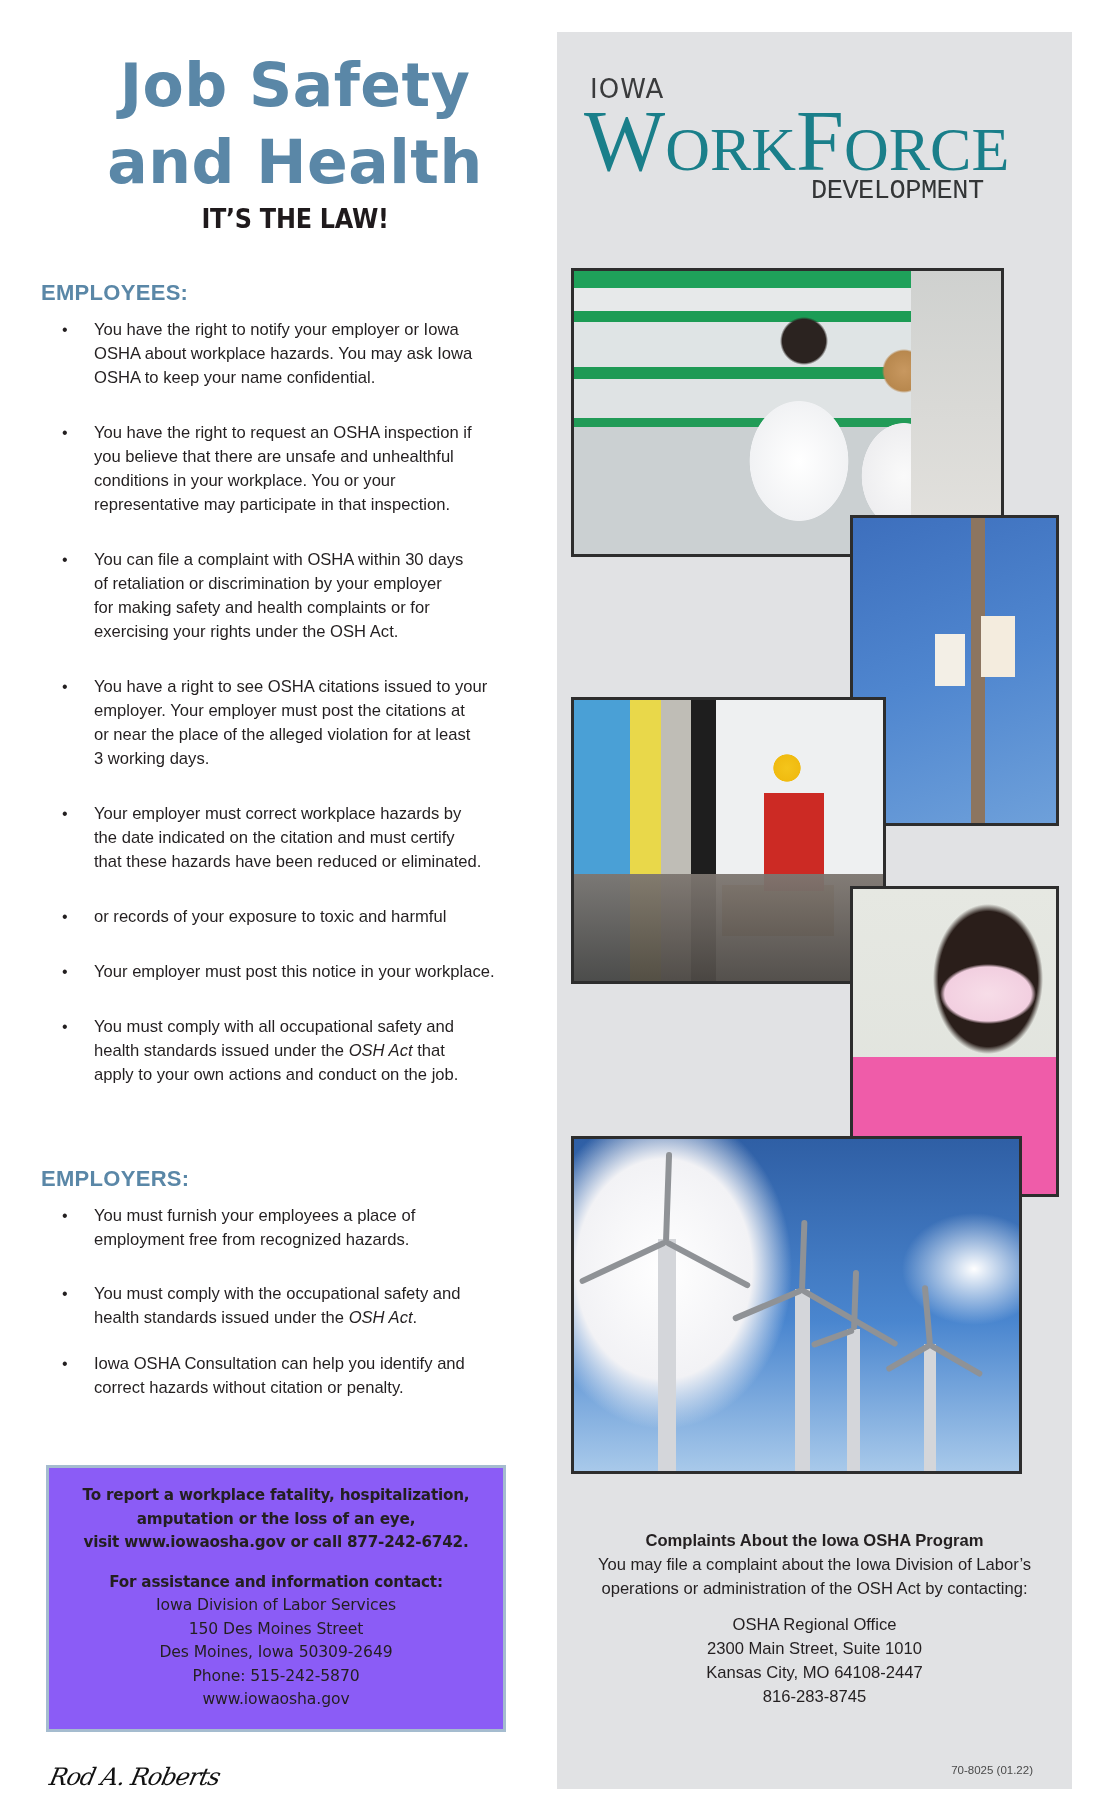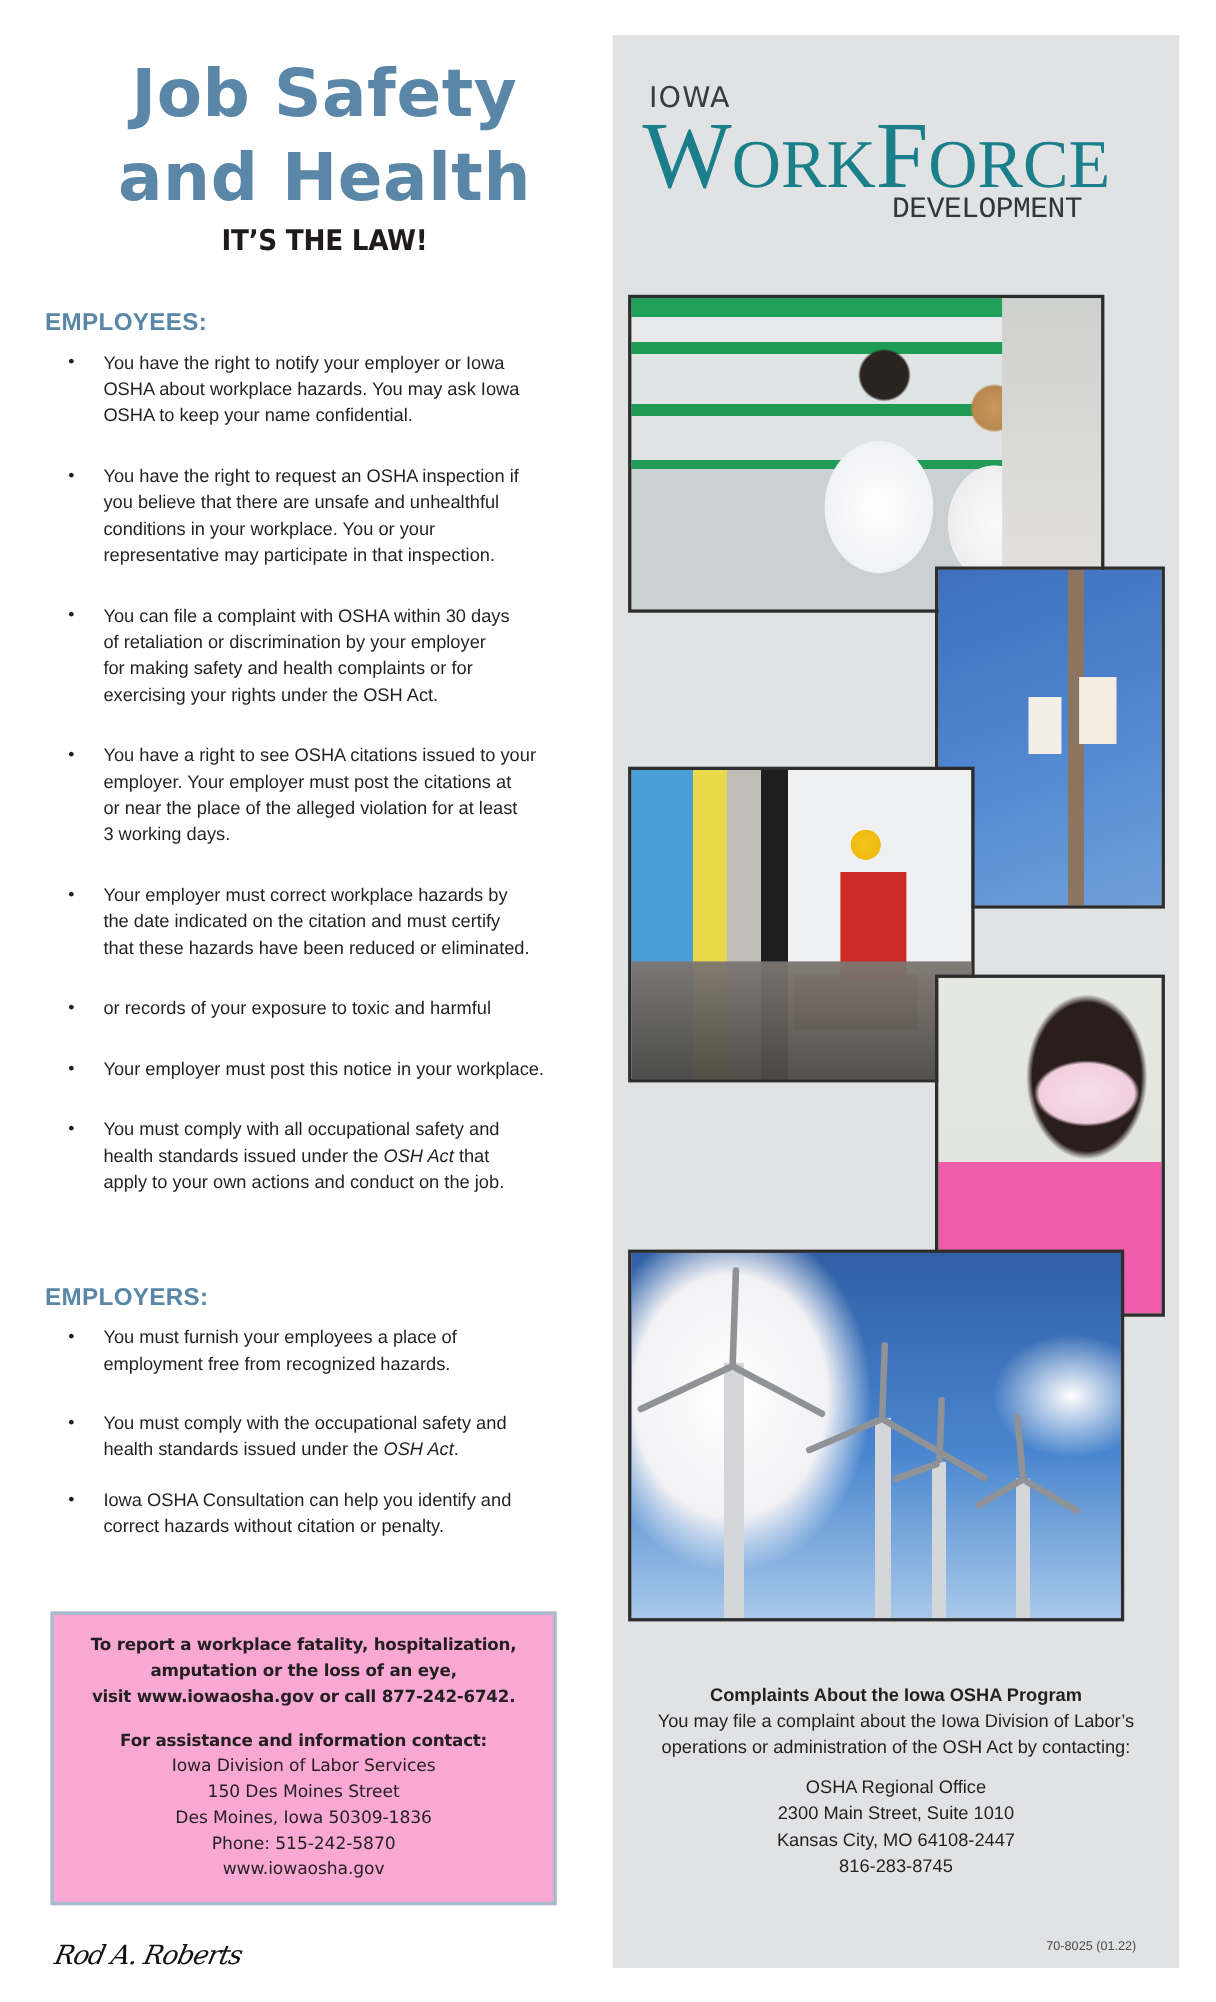--- a/index.html
+++ b/index.html
@@ -12,21 +12,21 @@
   .title.l2 { top: 127px; font-size: 60px; line-height: 70px; }
   .subtitle { position: absolute; top: 204px; left: 0; width: 590px; text-align: center; font-family: "DejaVu Sans", sans-serif; font-weight: bold; font-size: 26px; color: #1f1a1c; letter-spacing: -0.3px; transform: scaleX(0.92); transform-origin: 295px 0; }
 
   .section-heading { position: absolute; left: 41px; font-family: "Liberation Sans", sans-serif; font-weight: bold; font-size: 22px; color: #5a87a7; letter-spacing: 0.3px; }
   .bullets { position: absolute; left: 0; width: 540px; list-style: none; }
   .bullet { position: relative; padding-left: 94px; font-family: "Liberation Sans", sans-serif; font-size: 16.6px; line-height: 24px; color: #231f20; }
   .bullet .dot { position: absolute; left: 62px; top: 0; font-size: 16px; }
   .bullet em { font-style: italic; }
 
   
-  .report-box { position: absolute; left: 46px; top: 1465px; width: 460px; height: 267px; border: 3px solid #a5bccf; background: #f9a8d4; text-align: center; font-family: "DejaVu Sans", sans-serif; padding-top: 16px; }
+  .report-box { position: absolute; left: 46px; top: 1465px; width: 460px; height: 267px; border: 3px solid #a5bccf; background: #8b5cf6; text-align: center; font-family: "DejaVu Sans", sans-serif; padding-top: 16px; }
   .report-box .bold-line { font-weight: bold; font-size: 15.2px; line-height: 23.5px; color: #231f20; letter-spacing: -0.2px; }
   .report-box .gap { height: 16px; }
   .report-box .plain-line { font-size: 15.6px; line-height: 23.5px; color: #231f20; letter-spacing: -0.1px; }
 
   .signature { position: absolute; left: 50px; top: 1763px; font-family: "DejaVu Serif", serif; font-style: italic; font-size: 24px; color: #111; letter-spacing: -1px; transform: skewX(-12deg); }
 
   
   .panel { position: absolute; left: 557px; top: 32px; width: 515px; height: 1757px; background: #e1e2e4; }
 
   .logo-iowa { position: absolute; left: 590px; top: 74px; font-family: "DejaVu Sans", sans-serif; font-size: 26px; color: #3a3b3c; letter-spacing: 1px; font-weight: normal; }
@@ -165,21 +165,21 @@
 </ul>
 
 <div class="report-box">
   <div class="bold-line">To report a workplace fatality, hospitalization,</div>
   <div class="bold-line">amputation or the loss of an eye,</div>
   <div class="bold-line">visit www.iowaosha.gov or call 877-242-6742.</div>
   <div class="gap"></div>
   <div class="bold-line">For assistance and information contact:</div>
   <div class="plain-line">Iowa Division of Labor Services</div>
   <div class="plain-line">150 Des Moines Street</div>
-  <div class="plain-line">Des Moines, Iowa 50309-1836</div>
+  <div class="plain-line">Des Moines, Iowa 50309-2649</div>
   <div class="plain-line">Phone: 515-242-5870</div>
   <div class="plain-line">www.iowaosha.gov</div>
 </div>
 
 <div class="signature">Rod A. Roberts</div>
 
 <div class="panel"></div>
 
 <div class="logo-iowa">IOWA</div>
 <div class="logo-workforce">

